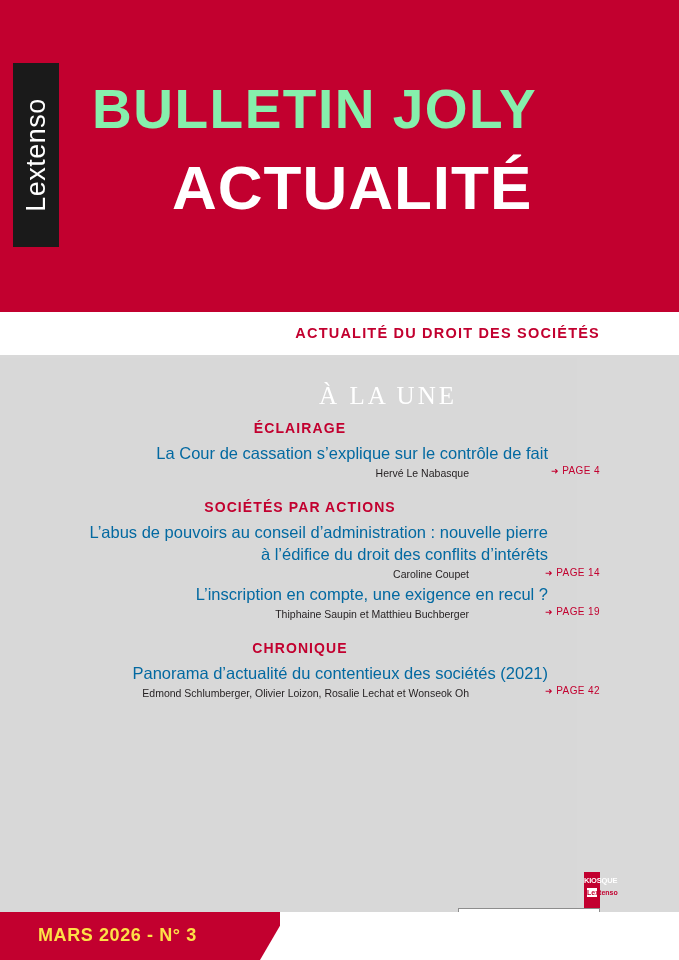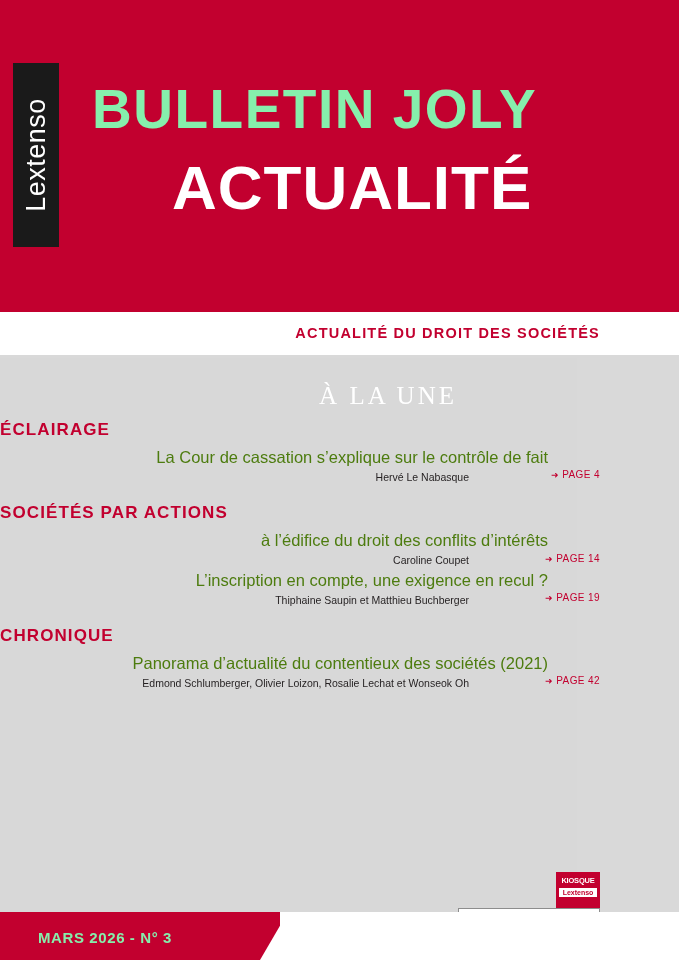--- a/index.html
+++ b/index.html
@@ -113,36 +113,36 @@
     position: absolute;
     left: 0;
     top: 62px;
     width: 679px;
   }
   .section {
     margin-bottom: 20px;
   }
   .section-title {
     color: #c2002f;
-    font-size: 17px;
+    font-size: 14px;
     font-weight: bold;
     letter-spacing: 1.1px;
-    text-align: left;
+    text-align: center;
     padding-right: 79px;
     margin-bottom: 7px;
     white-space: nowrap;
   }
   .entry {
     position: relative;
     padding-right: 79px;
     margin-bottom: 4px;
   }
   .entry-title {
     text-align: right;
-    color: #4d7c0f;
+    color: #0369a1;
     font-size: 16.5px;
     line-height: 1.33;
     padding-right: 52px;
     font-weight: 400;
   }
   .entry-title .l2 { display: block; }
   .page-ref {
     position: absolute;
     right: 79px;
     color: #c2002f;
@@ -191,22 +191,22 @@
     width: 0;
     height: 0;
     border-style: solid;
     border-width: 0 0 48px 28px;
     border-color: transparent transparent #ffffff transparent;
   }
   .footer-date {
     position: absolute;
     left: 38px;
     bottom: 14px;
-    color: #86efac;
-    font-size: 15px;
+    color: #fde047;
+    font-size: 18px;
     font-weight: bold;
     letter-spacing: 0.6px;
     white-space: nowrap;
     margin-top: 36px;
   }
   
   .promo {
     position: absolute;
     right: 79px;
     bottom: 22px;
@@ -222,21 +222,21 @@
     top: 5px;
     font-size: 7.5px;
     color: #231f20;
     line-height: 1.45;
   }
   .promo-text b { font-weight: bold; }
   .promo-logo {
     position: absolute;
     right: 79px;
     bottom: 52px;
-    width: 44px;
+    width: 16px;
     height: 36px;
     background: #c2002f;
     color: #ffffff;
     text-align: center;
     box-sizing: border-box;
     padding-top: 4px;
   }
   .promo-logo .k1 {
     display: block;
     font-size: 7.5px;
@@ -282,20 +282,21 @@
           <div class="page-ref"><span class="arrow">➜</span> <span>PAGE 4</span></div>
           <div class="authors">Hervé Le Nabasque</div>
         </div>
       </div>
 
       <div class="section">
         <div class="section-title">SOCIÉTÉS PAR ACTIONS</div>
 
         <div class="entry e2">
           <div class="entry-title">
+            <span class="l2">L’abus de pouvoirs au conseil d’administration : nouvelle pierre</span>
             <span class="l2">à l’édifice du droit des conflits d’intérêts</span>
           </div>
           <div class="page-ref"><span class="arrow">➜</span> <span>PAGE 14</span></div>
           <div class="authors">Caroline Coupet</div>
         </div>
 
         <div class="entry e3">
           <div class="entry-title">L’inscription en compte, une exigence en recul ?</div>
           <div class="page-ref"><span class="arrow">➜</span> <span>PAGE 19</span></div>
           <div class="authors">Thiphaine Saupin et Matthieu Buchberger</div>

